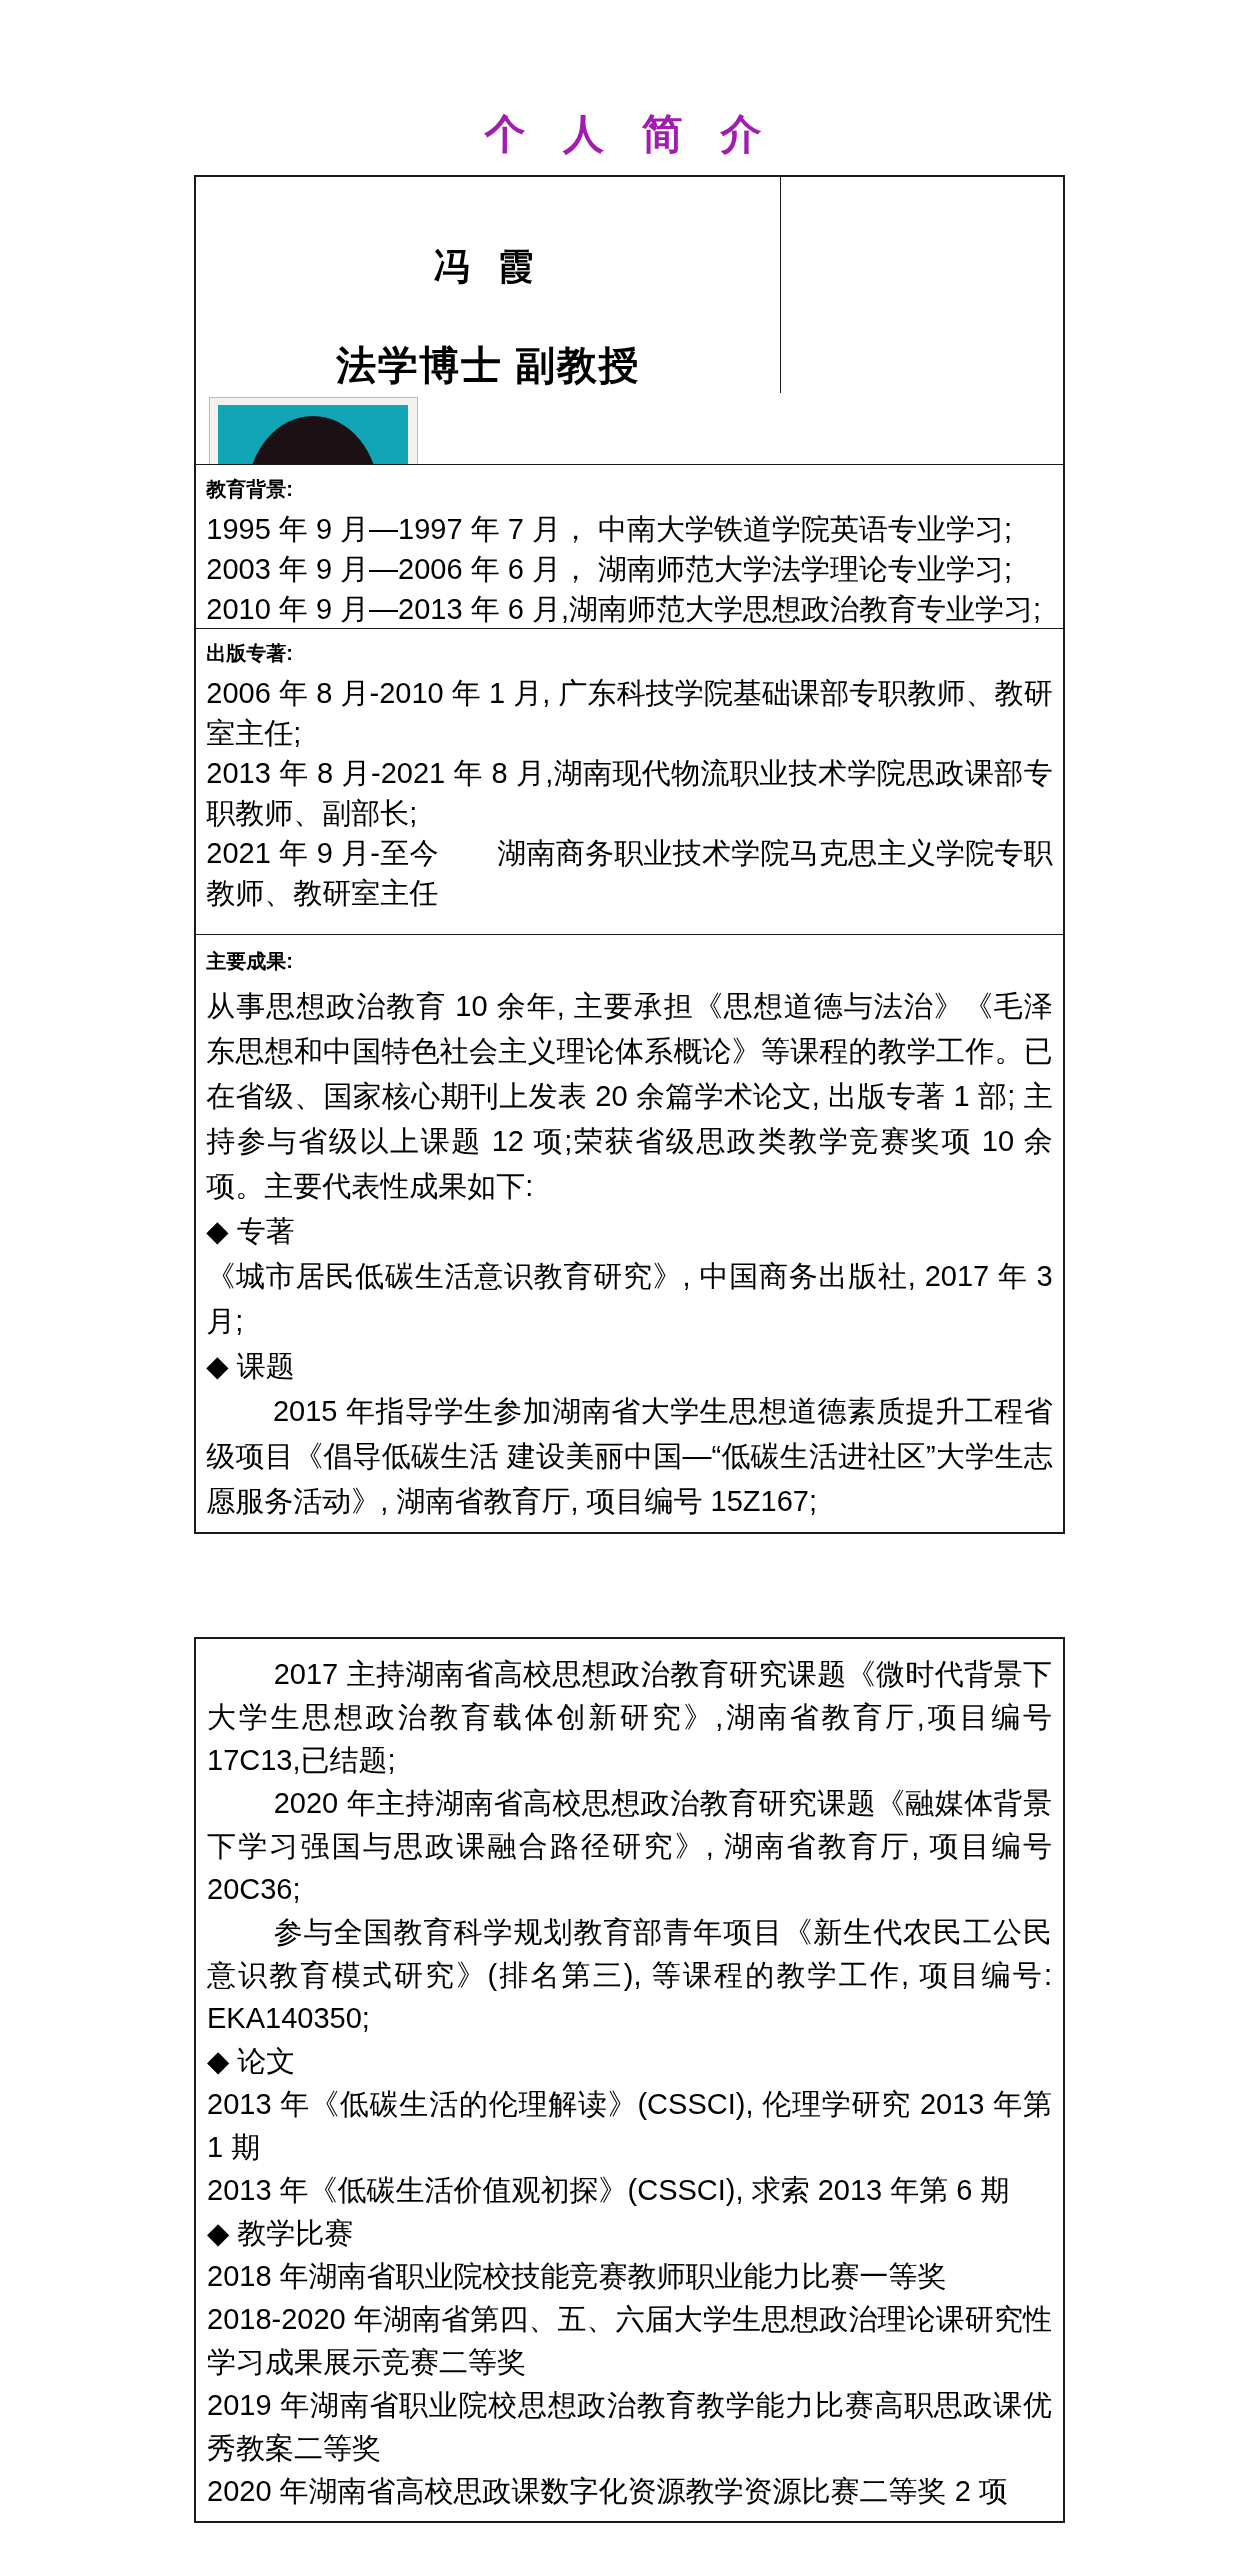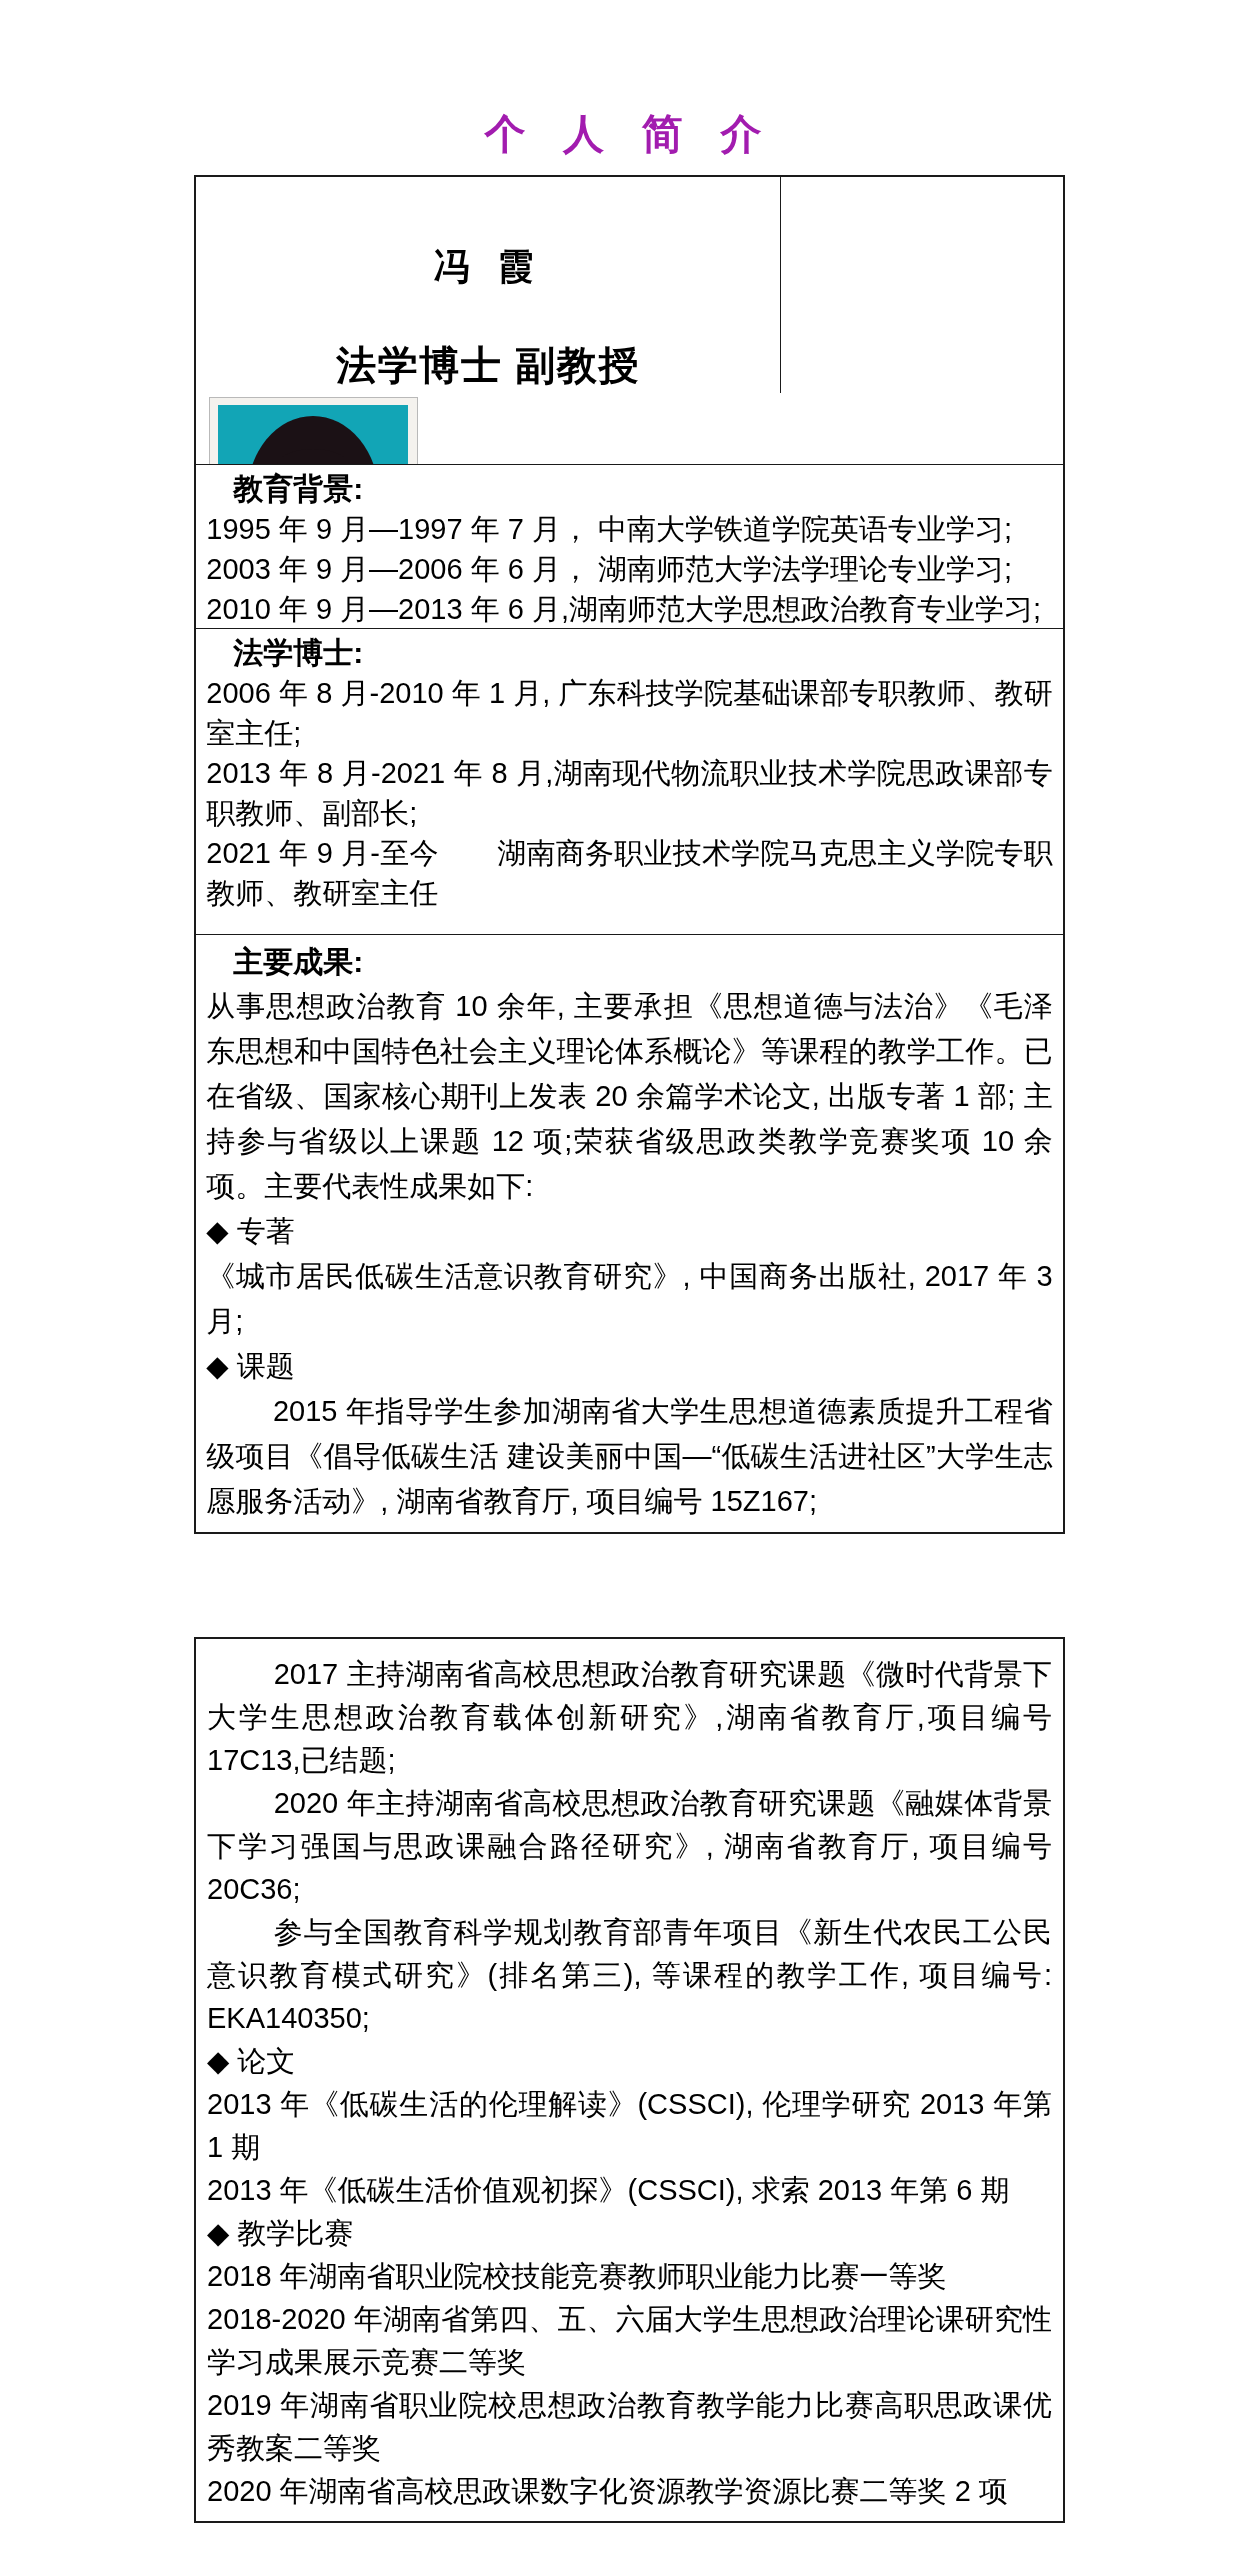--- a/index.html
+++ b/index.html
@@ -47,21 +47,21 @@
   .hair-right{top:28%;right:13%;width:18%;height:60%;background:var(--hair,#1b1115);border-radius:55% 45% 50% 50%;z-index:3;}
   .scarf{top:60%;left:32%;width:36%;height:17%;background:var(--scarf,#e2861c);border-radius:50%;z-index:3;}
   .face{top:19%;left:33%;width:34%;height:40%;background:var(--skin,#ecd0ae);border-radius:48% 48% 40% 40%;z-index:4;}
   .bangs{top:17%;left:31%;width:38%;height:13%;background:var(--hair,#1b1115);border-radius:50% 50% 42% 42%;z-index:5;}
   .eye{width:3.6%;height:2.2%;background:#2a1a14;border-radius:50%;z-index:6;top:39.5%;}
   .eye.l{left:40.5%;} .eye.r{left:55.5%;}
   .row-section{padding:4px 10.3px 0 10.3px;}
   .row-edu{height:164px;border-bottom:1.6px solid #1a1a1a;}
   .row-work{height:306px;border-bottom:1.6px solid #1a1a1a;}
   .row-ach{height:594px;}
-  .sec-heading{font-size:30px;font-weight:bold;line-height:40px;margin-left:27px;}
+  .sec-heading{font-size:20px;font-weight:bold;line-height:40px;}
   .para{font-size:29px;line-height:40px;text-align:justify;}
   .row-ach .para,.row-ach .sec-heading{line-height:45px;}
   .box2 .para{line-height:43px;}
   .para.indent{text-indent:2.3em;}
 </style>
 </head>
 <body>
 
 <div class="page">
 
@@ -94,21 +94,21 @@
     <div class="row row-section row-edu">
       <div class="sec-heading">教育背景:</div>
       <div>
           <div class="para">1995 年 9 月—1997 年 7 月， 中南大学铁道学院英语专业学习;</div>
           <div class="para">2003 年 9 月—2006 年 6 月， 湖南师范大学法学理论专业学习;</div>
           <div class="para">2010 年 9 月—2013 年 6 月,湖南师范大学思想政治教育专业学习;</div>
         </div>
     </div>
 
     <div class="row row-section row-work">
-      <div class="sec-heading">法学博士:</div>
+      <div class="sec-heading">出版专著:</div>
       <div>
           <div class="para">2006 年 8 月-2010 年 1 月, 广东科技学院基础课部专职教师、教研室主任;</div>
           <div class="para">2013 年 8 月-2021 年 8 月,湖南现代物流职业技术学院思政课部专职教师、副部长;</div>
           <div class="para">2021 年 9 月-至今　　湖南商务职业技术学院马克思主义学院专职教师、教研室主任</div>
         </div>
     </div>
 
     <div class="row row-section row-ach">
       <div class="sec-heading">主要成果:</div>
       <div>

